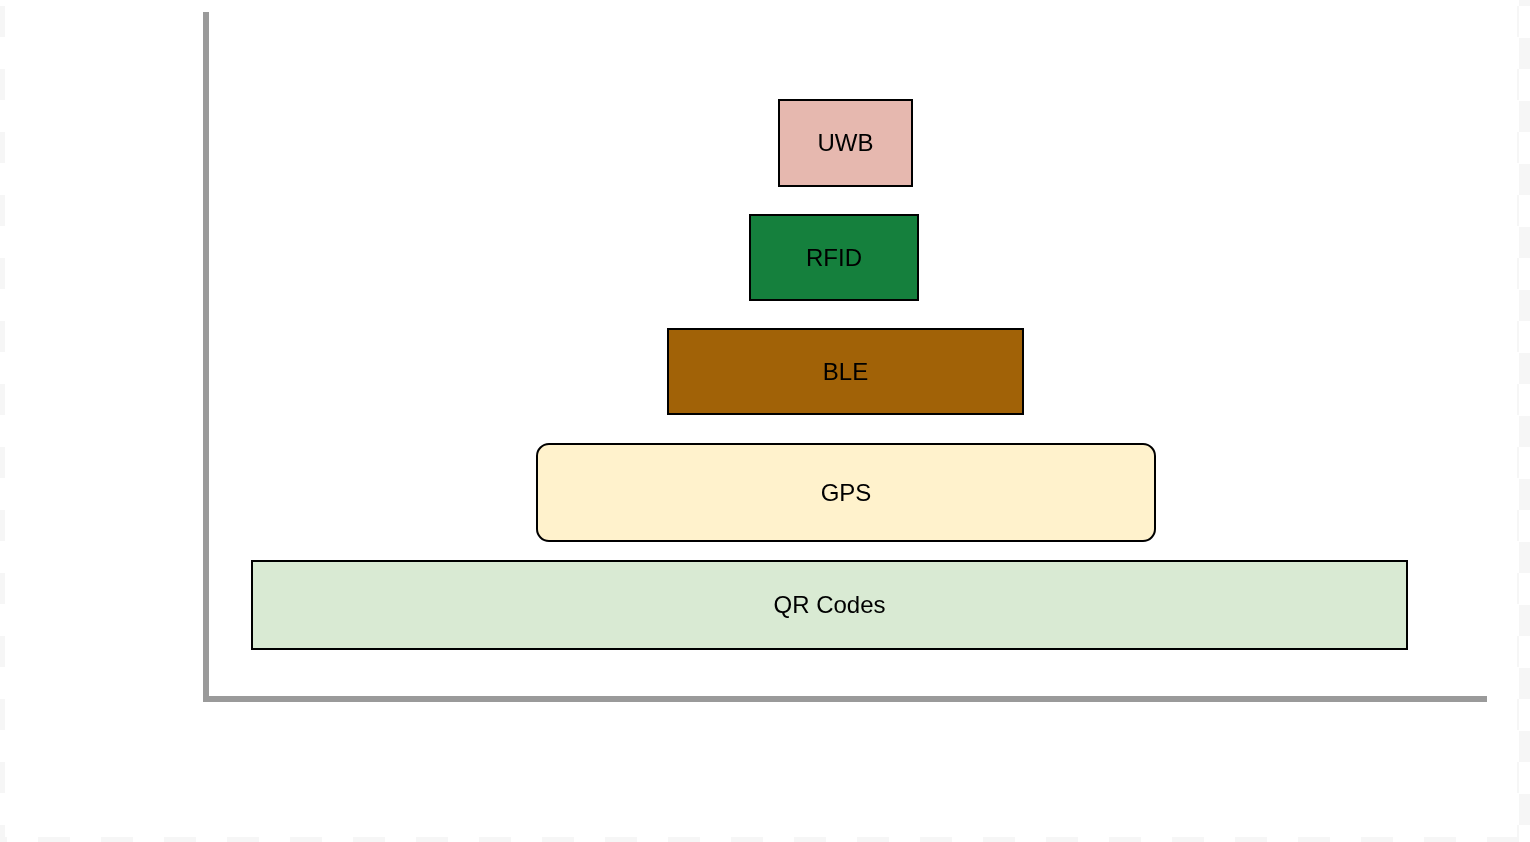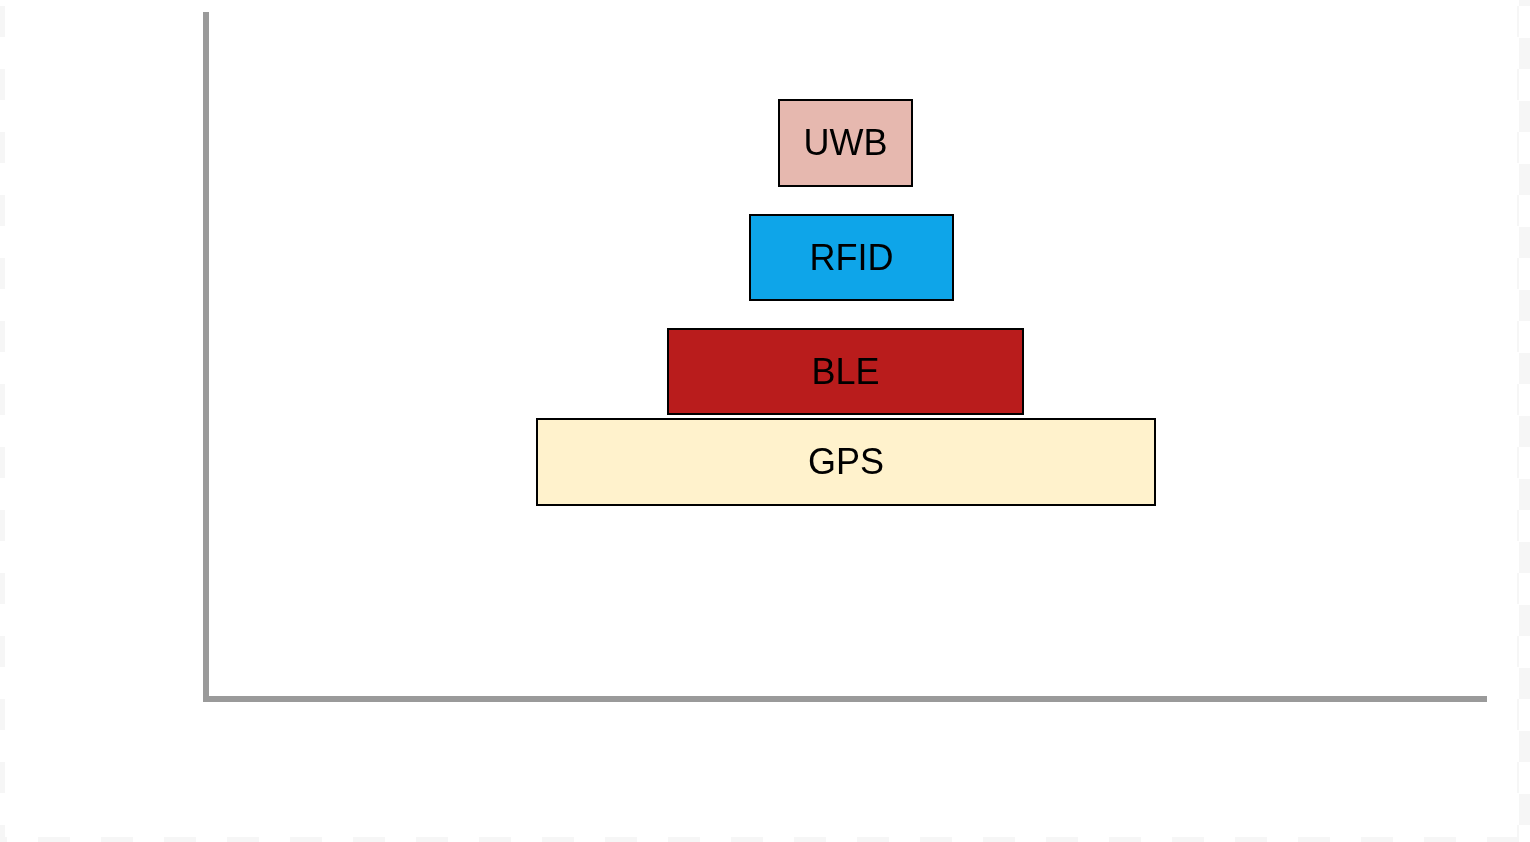--- a/index.html
+++ b/index.html
@@ -39,45 +39,48 @@
     white-space: pre-wrap;
   }
 
   .box {
     position: absolute;
     border: 2px solid #000;
     box-sizing: border-box;
     display: flex;
     align-items: center;
     justify-content: center;
-    font-size: 36px;
+    font-size: 24px;
   }
 </style>
 </head>
 <body>
 
 <div class="canvas"></div>
 
 <div class="stage">
 
   <div class="axis axis-y" style="background: rgb(154, 154, 154);"></div>
   <div class="axis axis-x" style="background: rgb(154, 154, 154);"></div>
 
 
 
   <div class="box" style="left: 778px; top: 99px; width: 135px; height: 88px; background: rgb(230, 184, 175);">
     <span>UWB</span>
   </div>
 
-  <div class="box" style="left: 749px; top: 214px; width: 205px; height: 87px; background: #0ea5e9;">
+  <div class="box" style="left: 749px; top: 214px; width: 170px; height: 87px; background: #15803d;">
     <span>RFID</span>
   </div>
 
-  <div class="box" style="left: 667px; top: 328px; width: 357px; height: 87px; background: #b91c1c; text-align: right;">
+  <div class="box" style="left: 667px; top: 328px; width: 357px; height: 87px; background: #a16207; text-align: right;">
     <span>BLE</span>
   </div>
 
-  <div class="box" style="left: 536px; top: 418px; width: 620px; height: 88px; background: rgb(255, 242, 204);">
+  <div class="box" style="left: 536px; top: 443px; width: 620px; height: 99px; background: rgb(255, 242, 204); border-radius: 13px;">
     <span>GPS</span>
   </div>
 
+  <div class="box" style="left: 251px; top: 560px; width: 1157px; height: 90px; background: rgb(217, 234, 211);">
+    <span>QR Codes</span>
+  </div>
 
 </div>
 
 </body></html>

